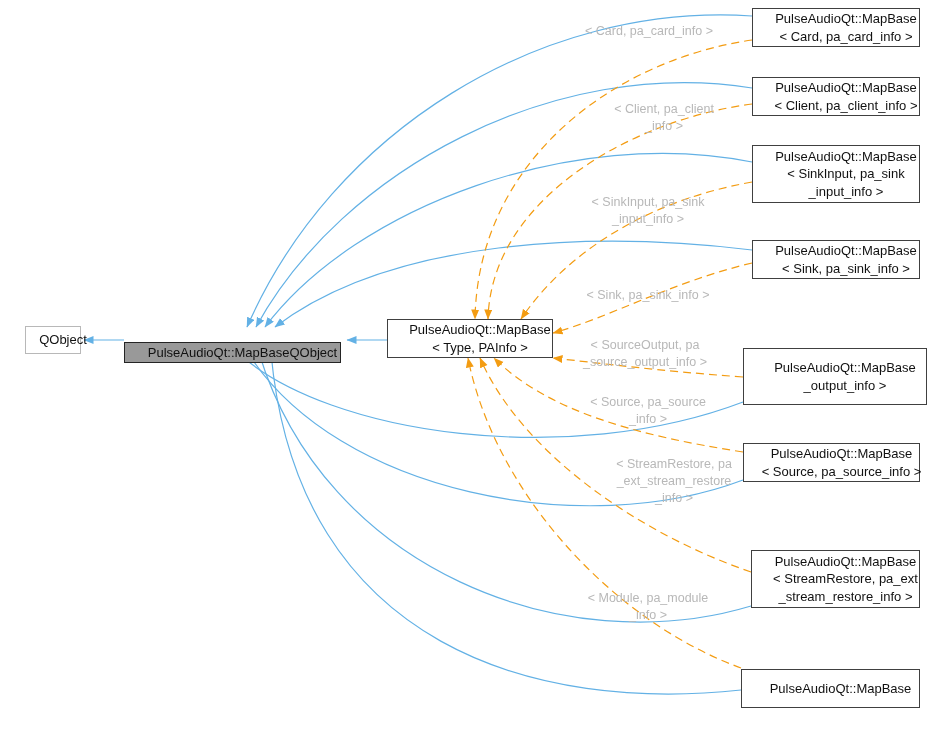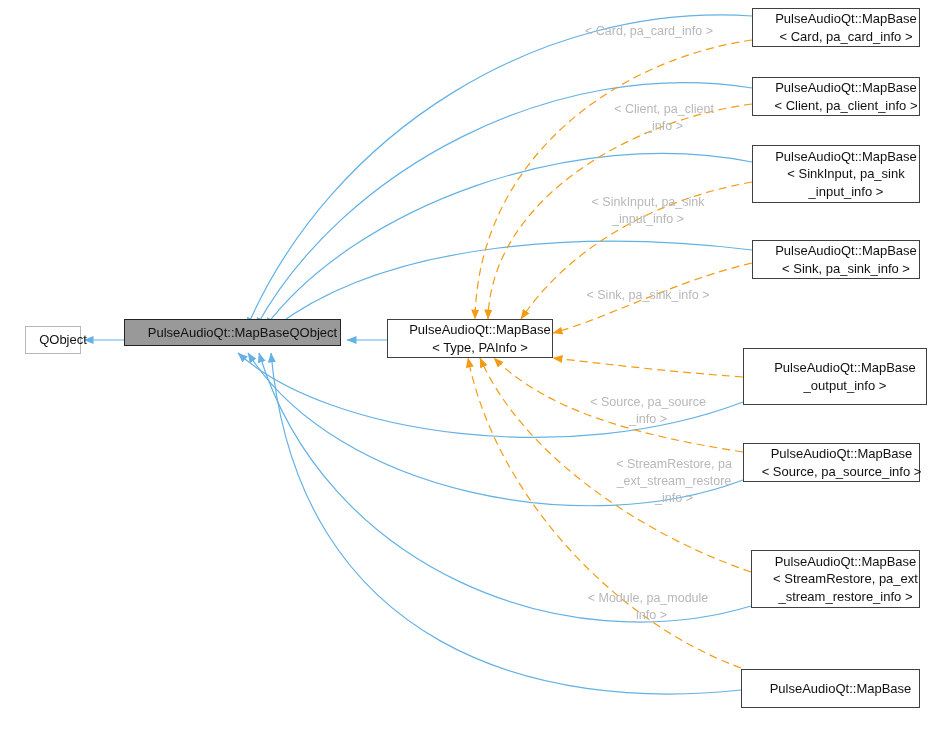--- a/index.html
+++ b/index.html
@@ -80,39 +80,43 @@
     <div>&lt; Client, pa_client</div>
     <div>_info &gt;</div>
   </div>
   <div class="edge-label" style="left:648px;top:194px">
     <div>&lt; SinkInput, pa_sink</div>
     <div>_input_info &gt;</div>
   </div>
   <div class="edge-label" style="left:648px;top:287px">
     <div>&lt; Sink, pa_sink_info &gt;</div>
   </div>
+  <div class="edge-label" style="left:645px;top:337px">
+    <div>&lt; SourceOutput, pa</div>
+    <div>_source_output_info &gt;</div>
+  </div>
   <div class="edge-label" style="left:648px;top:394px">
     <div>&lt; Source, pa_source</div>
     <div>_info &gt;</div>
   </div>
   <div class="edge-label" style="left:674px;top:456px">
     <div>&lt; StreamRestore, pa</div>
     <div>_ext_stream_restore</div>
     <div>_info &gt;</div>
   </div>
   <div class="edge-label" style="left:648px;top:590px">
     <div>&lt; Module, pa_module</div>
     <div>_info &gt;</div>
   </div>
 
   <div class="node external" style="left:25px;top:326px;width:56px;height:28px">
     <div>QObject</div>
   </div>
 
-  <div class="node current" style="left:124px;top:319px;width:217px;height:27px">
+  <div class="node current" style="left:124px;top:342px;width:217px;height:21px">
     <div>PulseAudioQt::MapBaseQObject</div>
   </div>
 
   <div class="node" style="left:387px;top:319px;width:166px;height:39px">
     <div>PulseAudioQt::MapBase</div>
     <div>&lt; Type, PAInfo &gt;</div>
   </div>
 
   <div class="node" style="left:752px;top:8px;width:168px;height:39px">
     <div>PulseAudioQt::MapBase</div>

